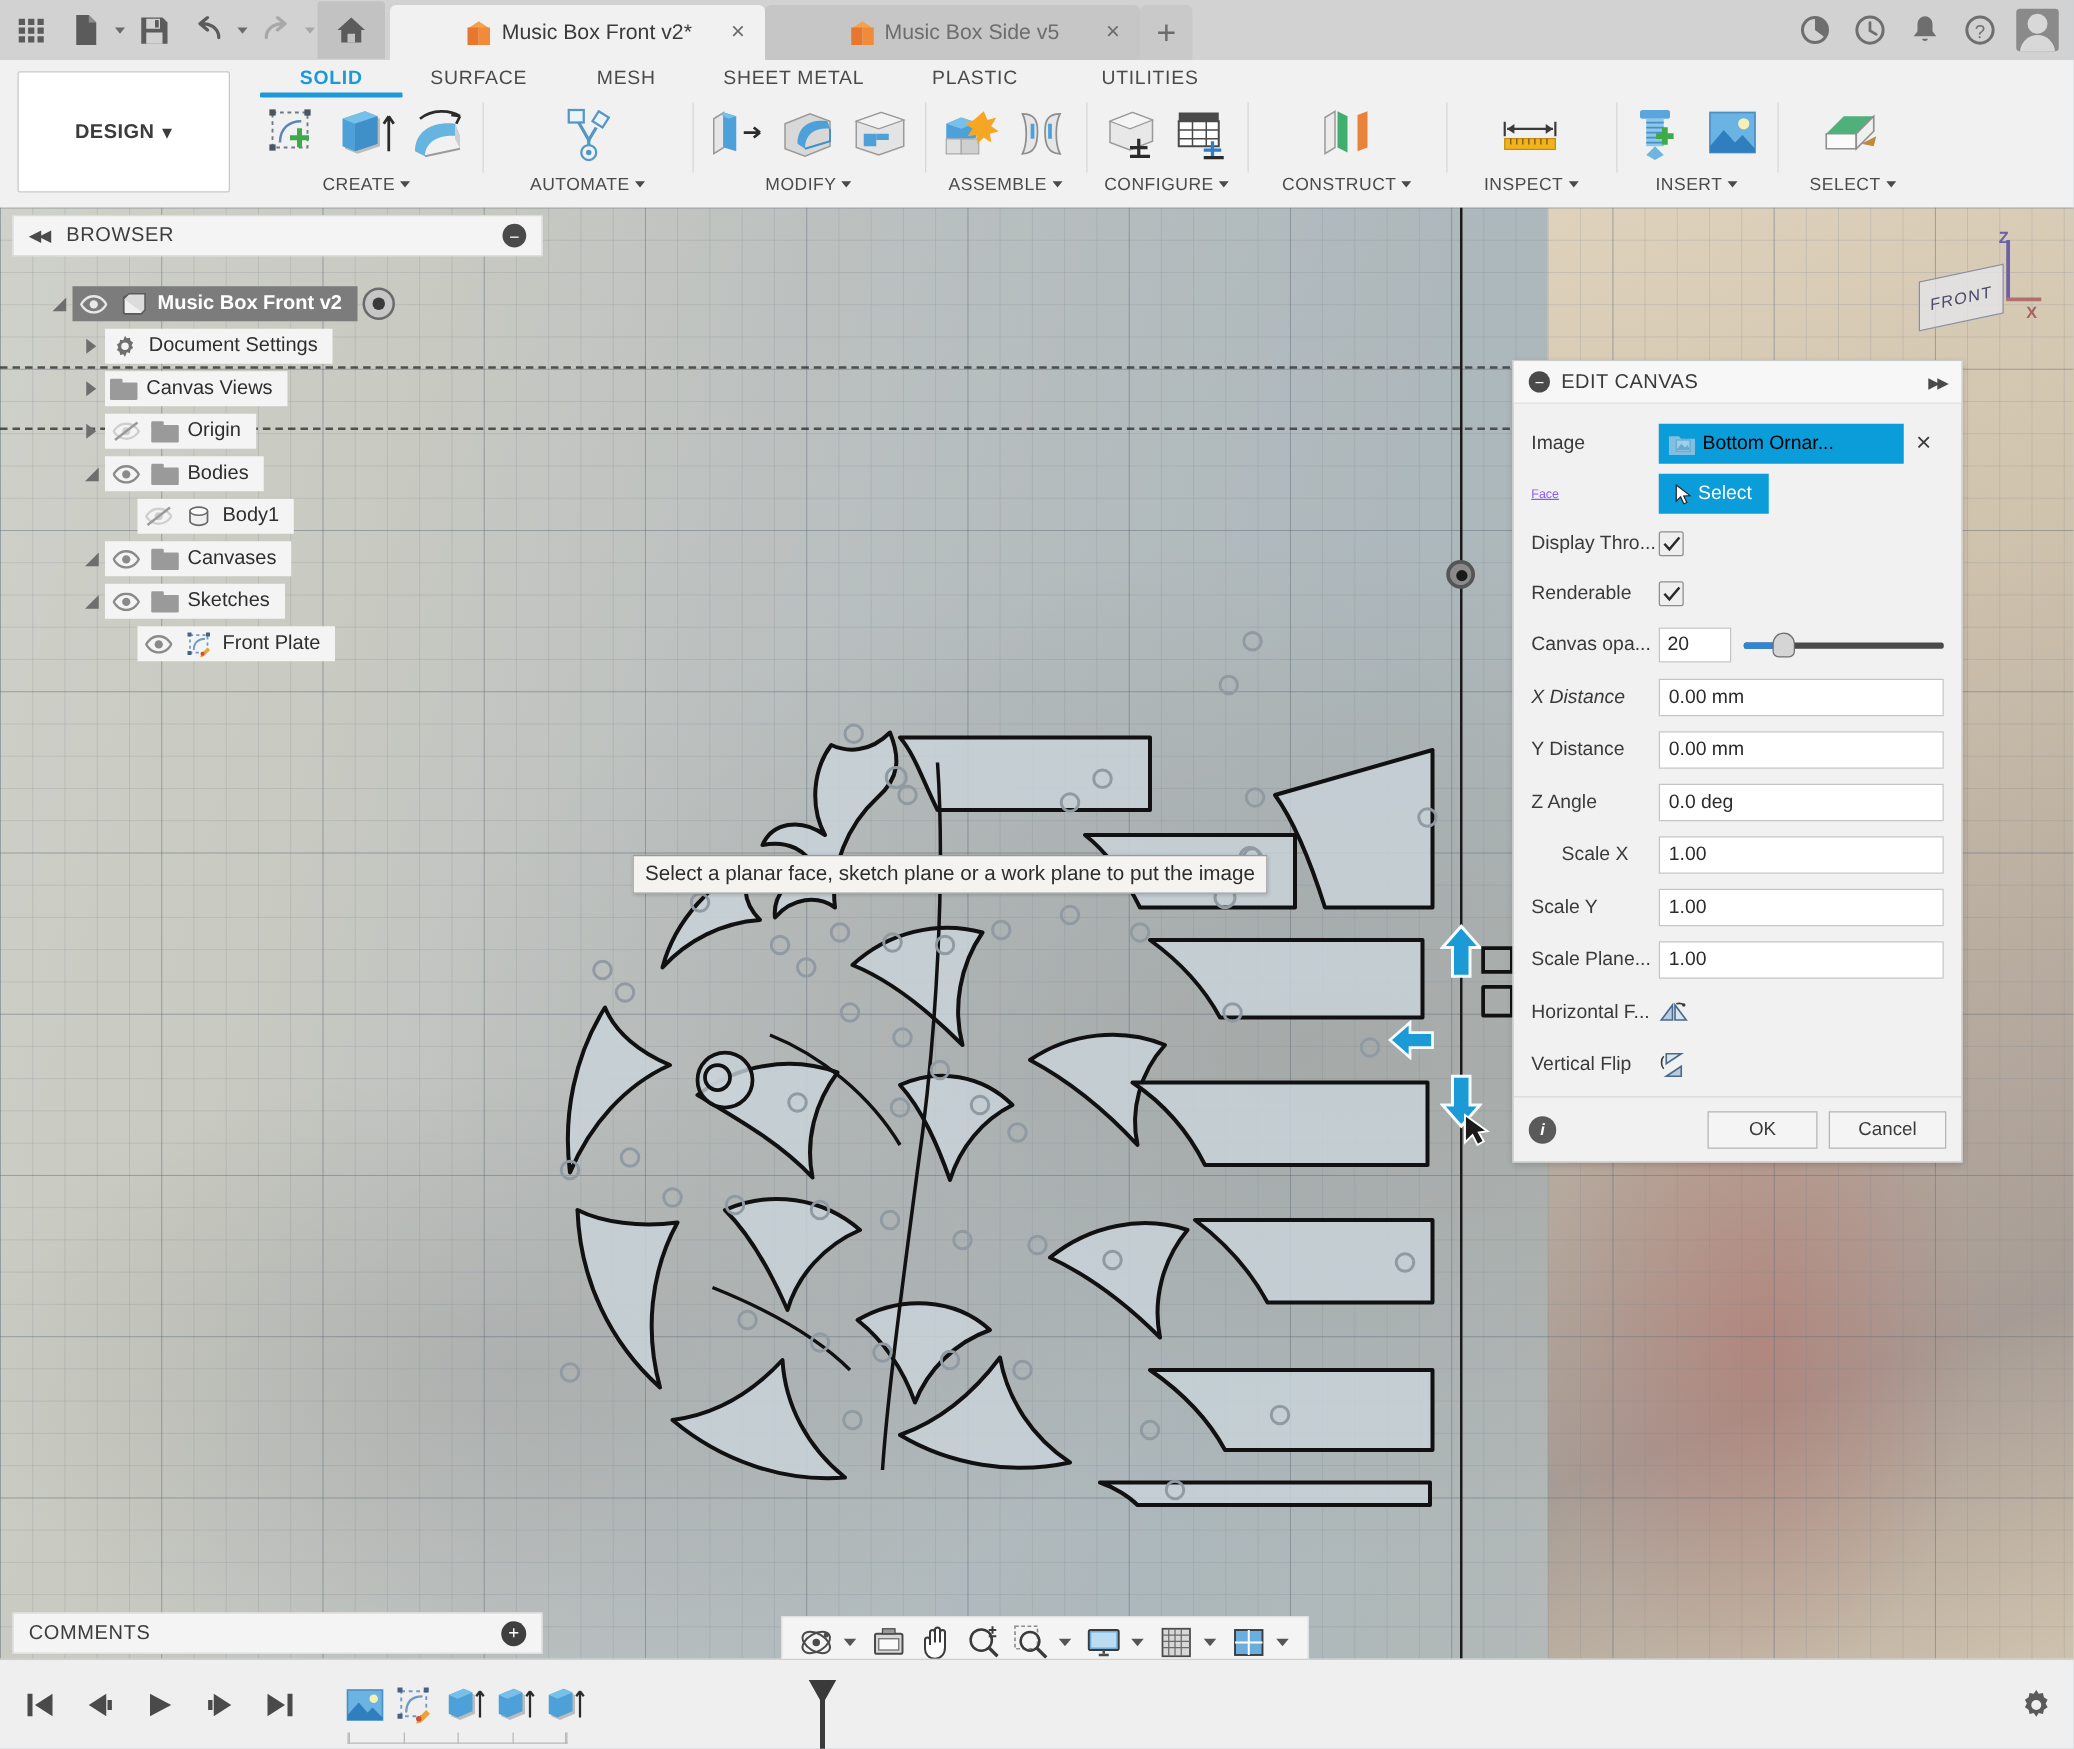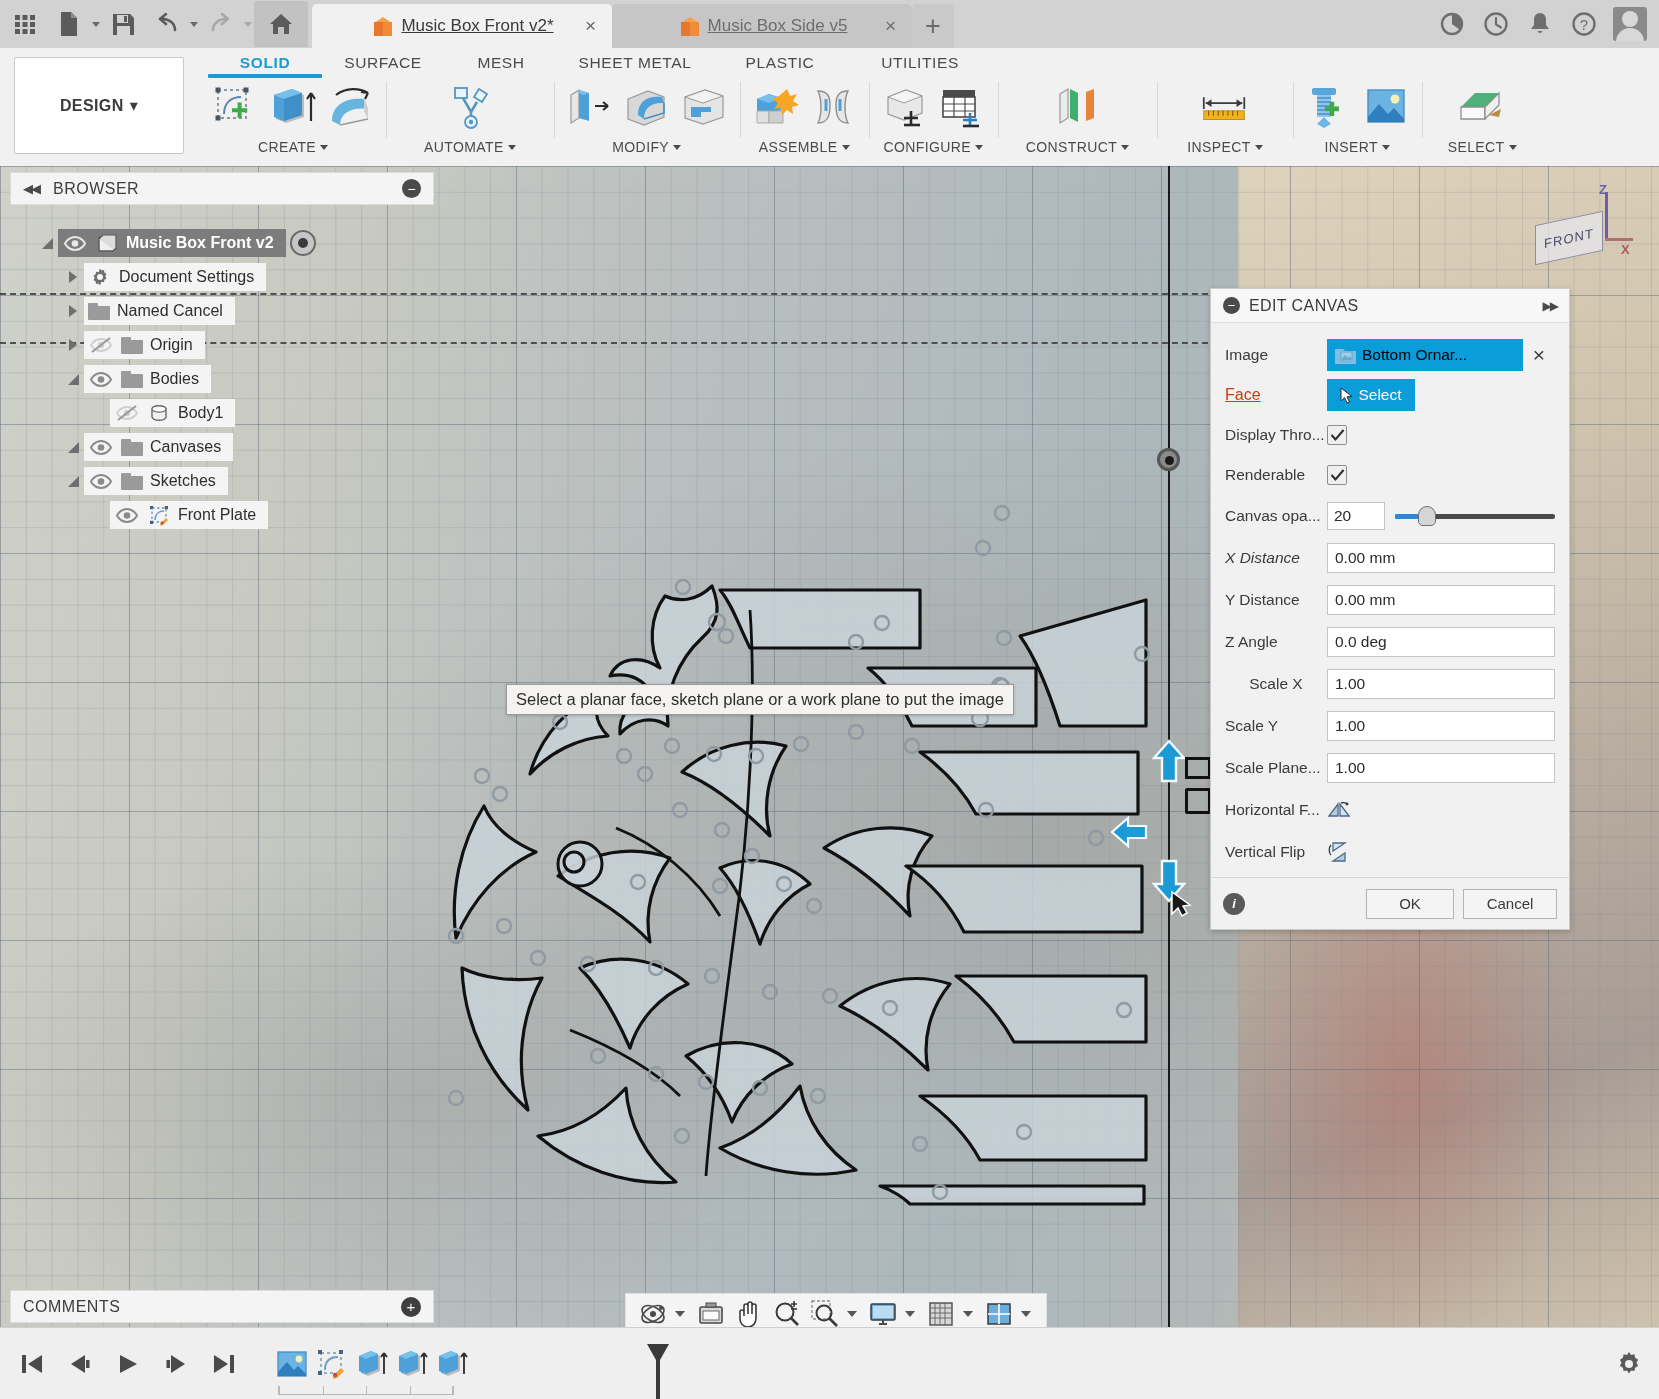--- a/index.html
+++ b/index.html
@@ -23,21 +23,21 @@
   }
   .qat-btn.home { background:#c2c2c2; border-radius:3px 3px 0 0; width:54px; height:46px;}
   .caret { width:0;height:0;border-left:4px solid transparent;border-right:4px solid transparent;border-top:5px solid #6a6a6a; margin-left:2px;}
   .qat-group { display:flex; align-items:center; }
 
   .tabs { display:flex; align-items:flex-end; height:48px; flex:1; }
   .tab {
     height:44px; display:flex; align-items:center; gap:9px;
     padding:0 18px 0 22px; border-radius:5px 5px 0 0;
     font-size:17px; color:#6d6d6d; position:relative;
-    min-width:300px; justify-content:center;text-decoration:underline;
+    min-width:300px; justify-content:center;
   }
   .tab.active { background:#f1f1f1; color:#3a3a3a; }
   .tab.inactive { background:#c6c6c6; }
   .tab-title { white-space:nowrap; }
   .tab-close { position:absolute; right:16px; font-size:19px; color:#6b6b6b; font-weight:300;}
   .tab-plus { width:42px;height:44px;display:flex;align-items:center;justify-content:center;
               background:#c9c9c9;border-radius:5px 5px 0 0;font-size:27px;color:#6b6b6b;font-weight:300;}
   .title-right { display:flex; align-items:center; height:48px; padding-right:12px; gap:14px;}
   .tr-icon { width:30px;height:30px;display:flex;align-items:center;justify-content:center;color:#6e6e6e;}
   .avatar { width:34px;height:34px;border-radius:3px;background:#8a8a8a; position:relative; overflow:hidden;}
@@ -747,21 +747,21 @@
         <span class="tlabel">Document Settings</span>
       </div>
     </div>
 
     <div class="trow" style="padding-left:52px">
       <div class="twist">
           <i class="tw-closed"></i>
         </div>
       <div class="tchip">
         <span class="ticon folder"></span>
-        <span class="tlabel">Named Cancel</span>
+        <span class="tlabel">Canvas Views</span>
       </div>
     </div>
 
     <div class="trow" style="padding-left:52px">
       <div class="twist">
           <i class="tw-closed"></i>
         </div>
       <div class="tchip">
         <span class="teye">
           <svg width="22" height="16" viewBox="0 0 22 16">
@@ -893,21 +893,21 @@
                 <rect x="6" y="5" width="11" height="9" fill="#9ed0ec" stroke="#6aa9cb"></rect>
                 <path d="M6 13 L10 8 L13 11 L15 9 L17 13z" fill="#6aa9cb"></path>
               </svg>
           </span>
           <span style="color:#000000;font-size:15.5px;white-space:nowrap;overflow:hidden;">Bottom Ornar...</span>
         </div>
         <span style="width:32px;text-align:center;font-size:21px;color:#3a3a3a;font-weight:300;">×</span>
       </div>
 
       <div style="display:flex;align-items:center;height:40px;padding:0 14px;">
-        <span style="width:102px;font-size:16px;color:#c2410c;text-decoration:underline;">Face</span>
+        <span style="width:102px;font-size:10px;color:#8b5cf6;text-decoration:underline;">Face</span>
         <div style="width:88px;height:32px;background:#0b9dd9;display:flex;align-items:center;justify-content:center;gap:5px;">
           <span>
             <svg width="13" height="17" viewBox="0 0 13 17">
                 <path d="M1 1 L1 14 L4.5 10.5 L7 16 L9.5 15 L7 9.8 L12 9.5 Z" fill="#fff" stroke="#2a2a2a" stroke-width="1"></path>
               </svg>
           </span>
           <span style="color:#fff;font-size:15.5px;">Select</span>
         </div>
       </div>
 

